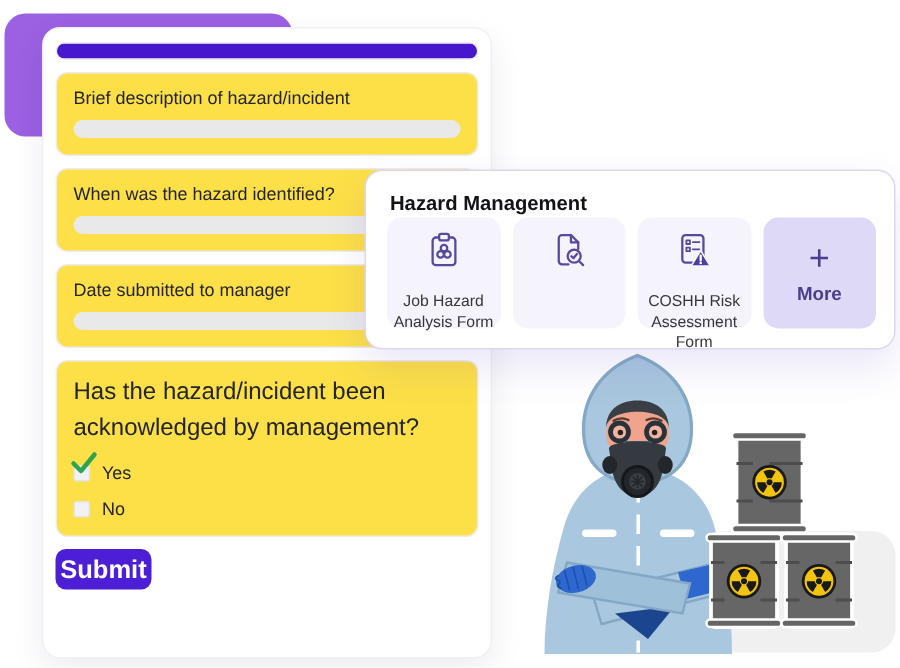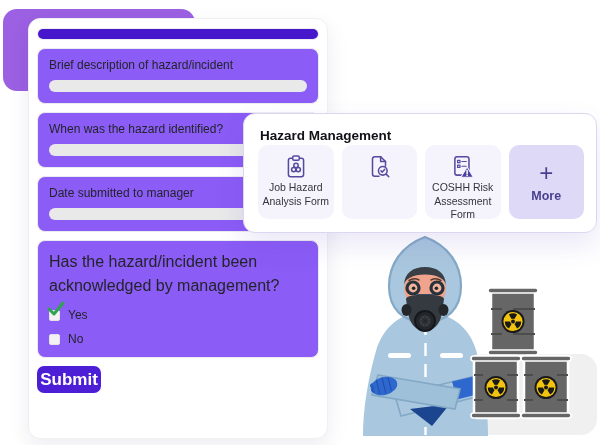--- a/index.html
+++ b/index.html
@@ -23,21 +23,21 @@
     background:#ffffff; border:1px solid #eef0f2; border-radius:12px;
     box-shadow:0 8px 22px rgba(30,20,80,0.08);
     padding:9px 8px; display:flex; flex-direction:column; gap:8px;
     z-index:2;
   }
   .header-card {
     border:1px solid #ececf0; border-radius:8px; overflow:hidden; background:#fff;
   }
   .header-bar { height:10px; background:#4617cb; }
   .field-card {
-    border:1px solid #ececf0; border-radius:8px; background:#8b5cf6;
+    border:1px solid #ececf0; border-radius:8px; background:#fde047;
     padding:9px 11px 11px;
   }
   .field-label { font-size:12px; color:#23242a; }
   .field-input {
     margin-top:8px; height:12px; background:#e9e9ea; border-radius:6px; width:100%;
   }
   .ack-question { font-size:16px; color:#23242a; line-height:1.5; width:92%; }
   .opt-row { display:flex; align-items:center; margin-top:10px; position:relative; }
   .opt-box {
     width:11px; height:11px; background:#f2f2f4; border:1px solid #e3e3e8;
@@ -66,21 +66,21 @@
   }
   .hm-title { font-size:13.5px; font-weight:bold; color:#121217; margin:2px 0 2px 2px; }
   .hm-tiles { display:flex; gap:8px; }
   .hm-tile {
     width:76px; height:74px; background:#f5f3fc; border-radius:10px;
     display:flex; flex-direction:column; align-items:center; padding-top:9px;
     cursor:pointer;
   }
   .hm-tile .tile-icon { width:26px; height:26px; flex:0 0 auto; }
   .tile-label {
-    margin-top:1px; font-size:10.5px; line-height:1.3; color:#35353c;
+    margin-top:15px; font-size:10.5px; line-height:1.3; color:#35353c;
     text-align:center; padding:0 4px;
   }
   .hm-tile.more {
     background:#ded9f6; justify-content:center; padding-top:0; gap:4px;
   }
   .plus-glyph { font-size:24px; font-weight:300; color:#4a3f8f; line-height:1; }
   .more-label { font-size:12.5px; font-weight:bold; color:#4a3f8f; }
 
   
   .illus { position:absolute; left:340px; top:228px; width:260px; height:217px; z-index:1; }

